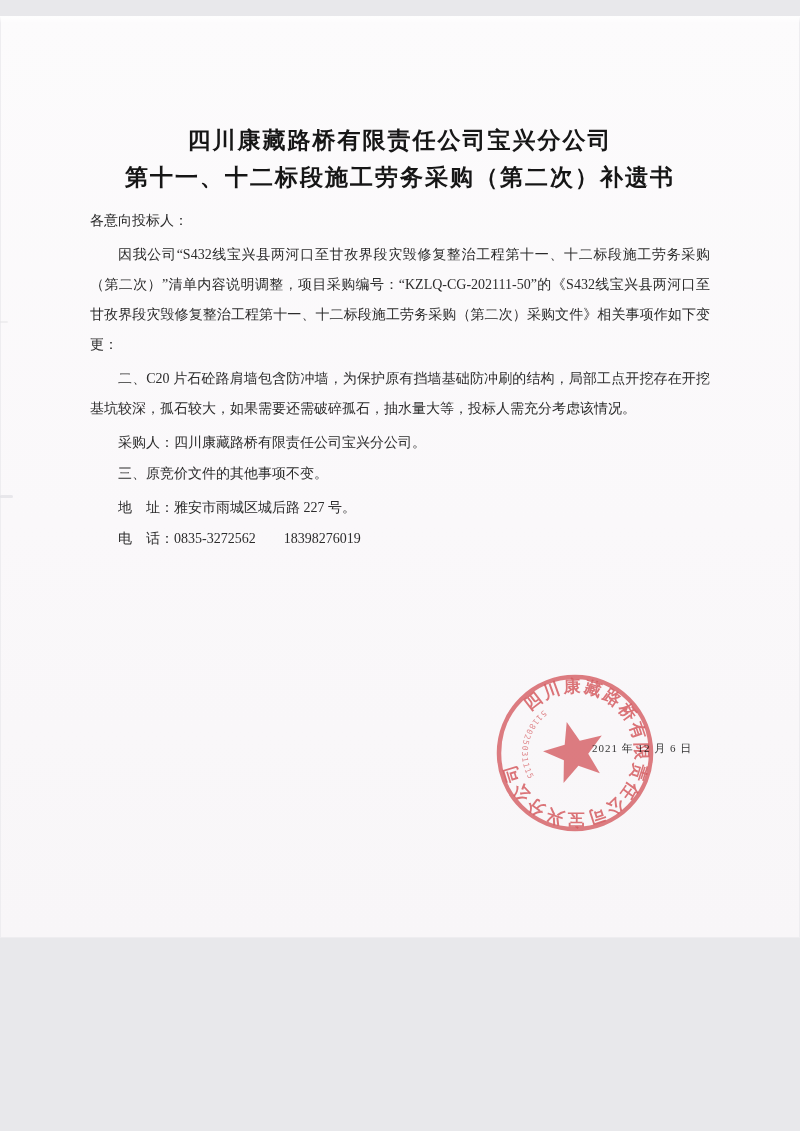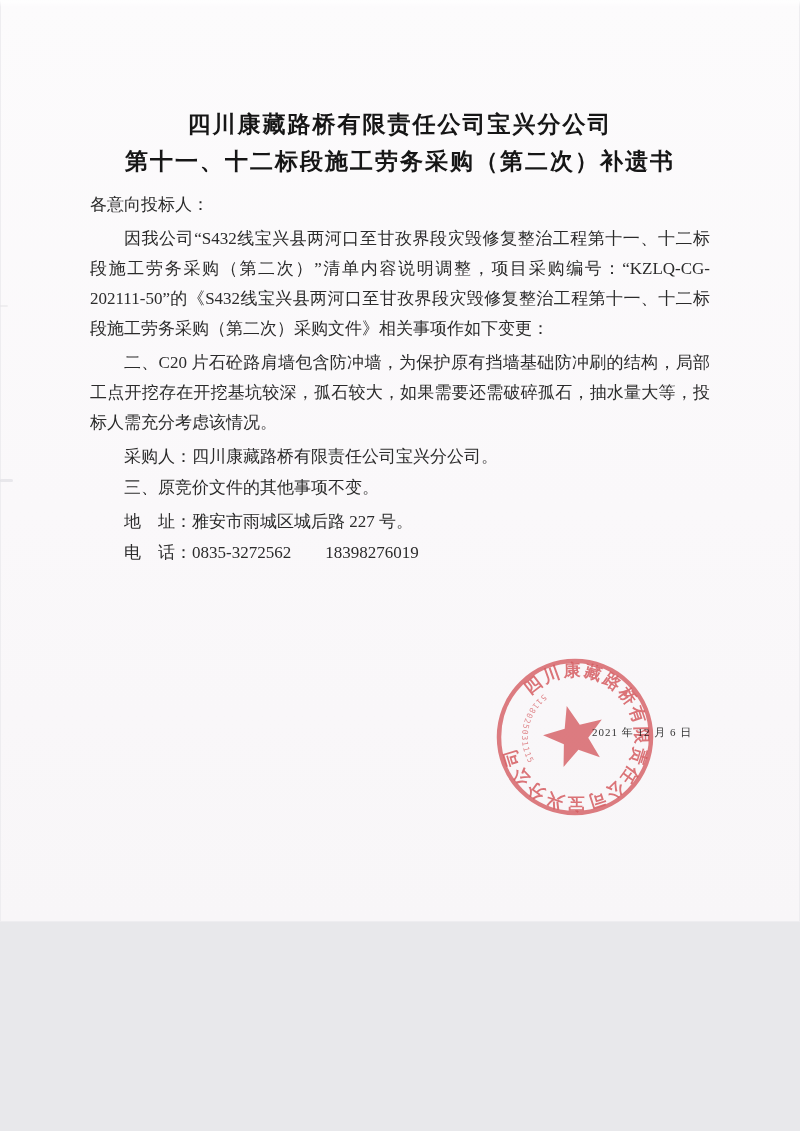--- a/index.html
+++ b/index.html
@@ -1,40 +1,40 @@
 <!DOCTYPE html>
 <html><head>
 <meta charset="utf-8">
 <style>
   html,body { margin:0; padding:0; background:#e8e8eb; }
   .page {
     position:relative;
     width:800px; height:922px;
-    margin:0 auto;
+    margin:16px auto;
     background:linear-gradient(180deg,#fcfbfc 0%, #faf8fa 55%, #f8f6f8 100%);
     box-shadow: inset 0 0 0 1px #eeedf0;
     overflow:hidden;
     font-family:"Liberation Serif","DejaVu Serif",serif;
     color:#2b2b2b;
   }
   .scan-edge-top {
     position:absolute; top:0; left:0; right:0; height:7px;
     background:linear-gradient(#ffffff, rgba(255,255,255,0));
   }
   .smudge { position:absolute; background:#d9d9de; opacity:.55; border-radius:2px; }
   .smudge.s1 { left:0; top:479px; width:13px; height:3px; }
   .smudge.s2 { left:0; top:305px; width:8px;  height:2px; opacity:.35; }
 
   .doc {
     position:absolute; left:90px; right:90px; top:106px;
   }
   .title { text-align:center; font-weight:bold; color:#161616;
            font-size:23px; line-height:37px; letter-spacing:2px;
            margin:0 0 10px 0; }
-  .body-text { font-size:17px; line-height:30px; text-align:justify; text-justify:inter-ideograph; }
+  .body-text { font-size:14px; line-height:30px; text-align:justify; text-justify:inter-ideograph; }
   p.line, p.para { margin:0 0 4px 0; }
   p.salutation { text-indent:0; }
   p.para { text-indent:2em; }
   p.contact { margin:0 0 1px 0; }
 
   .date {
     position:absolute; left:592px; top:725px;
     font-size:11px; color:#363636; z-index:2;
     letter-spacing:1px; white-space:nowrap;
   }

